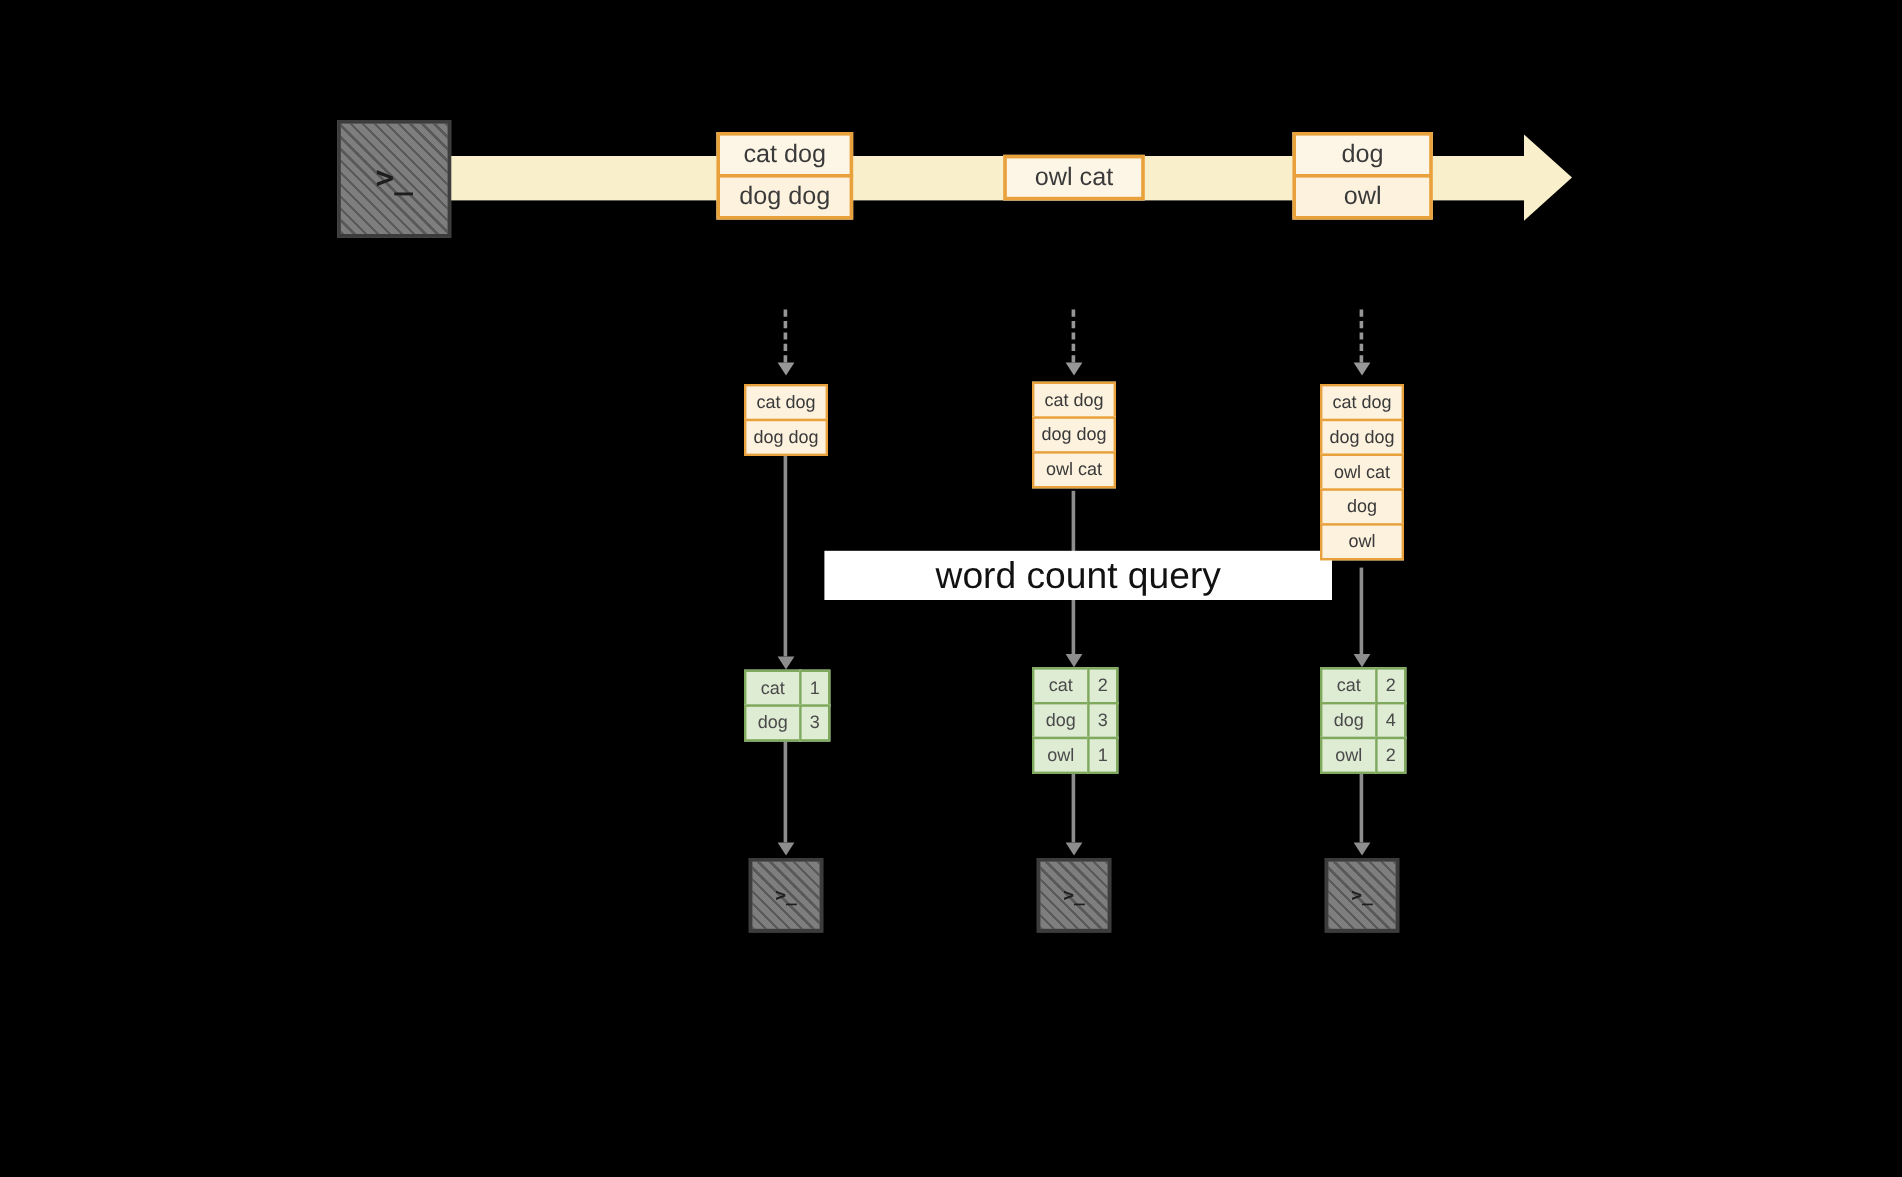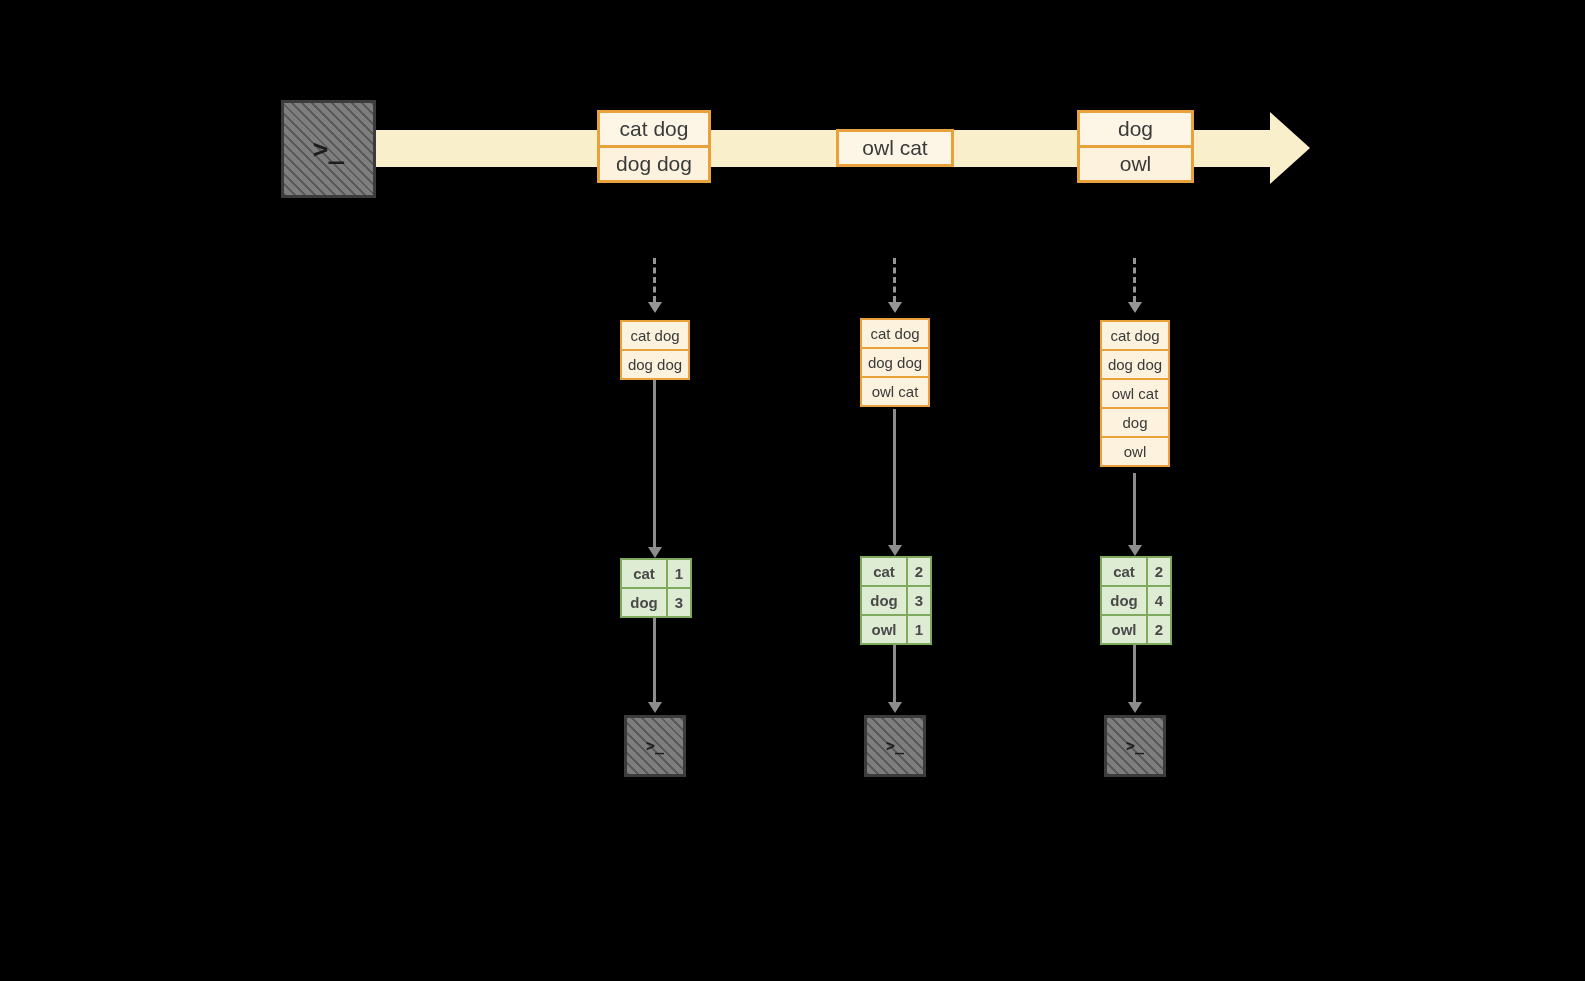--- a/index.html
+++ b/index.html
@@ -33,21 +33,21 @@
     box-sizing:border-box;width:70px;height:31px;margin-top:-2px;border:2px solid #E9A13B;background:#FCF2DE;
     display:flex;align-items:center;justify-content:center;font-size:15px;color:#3a3a3a;
   }
   .buffer-row:first-child{margin-top:0;}
   
   .result-table{position:absolute;display:flex;flex-direction:column;z-index:2;}
   .result-row{display:flex;margin-top:-2px;}
   .result-row:first-child{margin-top:0;}
   .cell{
     box-sizing:border-box;height:31px;border:2px solid #7FA95C;background:#DFECD4;
-    display:flex;align-items:center;justify-content:center;font-size:15px;color:#4a4a4a;font-weight:bold;
+    display:flex;align-items:center;justify-content:center;font-size:15px;color:#4a4a4a;
   }
   .cell.word{width:48px;}
   .cell.num{width:26px;margin-left:-2px;}
   
   .varrow-line{position:absolute;width:0;border-left:3px solid #8d8d8d;}
   .varrow-line.dashed{border-left-style:dashed;border-left-color:#979797;}
   .varrow-head{position:absolute;width:0;height:0;
     border-left:7px solid transparent;border-right:7px solid transparent;border-top:11px solid #8d8d8d;}
   .varrow-head.dashed{border-top-color:#979797;}
   
@@ -99,20 +99,21 @@
   </div>
 
   <div class="buffer-stack" style="left:1100px;top:320px;">
     <div class="buffer-row">cat dog</div>
     <div class="buffer-row">dog dog</div>
     <div class="buffer-row">owl cat</div>
     <div class="buffer-row">dog</div>
     <div class="buffer-row">owl</div>
   </div>
 
+  <div class="query-banner">word count query</div>
 
   <div class="varrow-line" style="left:653px;top:380px;height:167px;"></div>
   <div class="varrow-head" style="left:648px;top:547px;"></div>
   <div class="varrow-line" style="left:893px;top:409px;height:136px;"></div>
   <div class="varrow-head" style="left:888px;top:545px;"></div>
   <div class="varrow-line" style="left:1133px;top:473px;height:72px;"></div>
   <div class="varrow-head" style="left:1128px;top:545px;"></div>
 
   <div class="result-table" style="left:620px;top:558px;">
     <div class="result-row">

